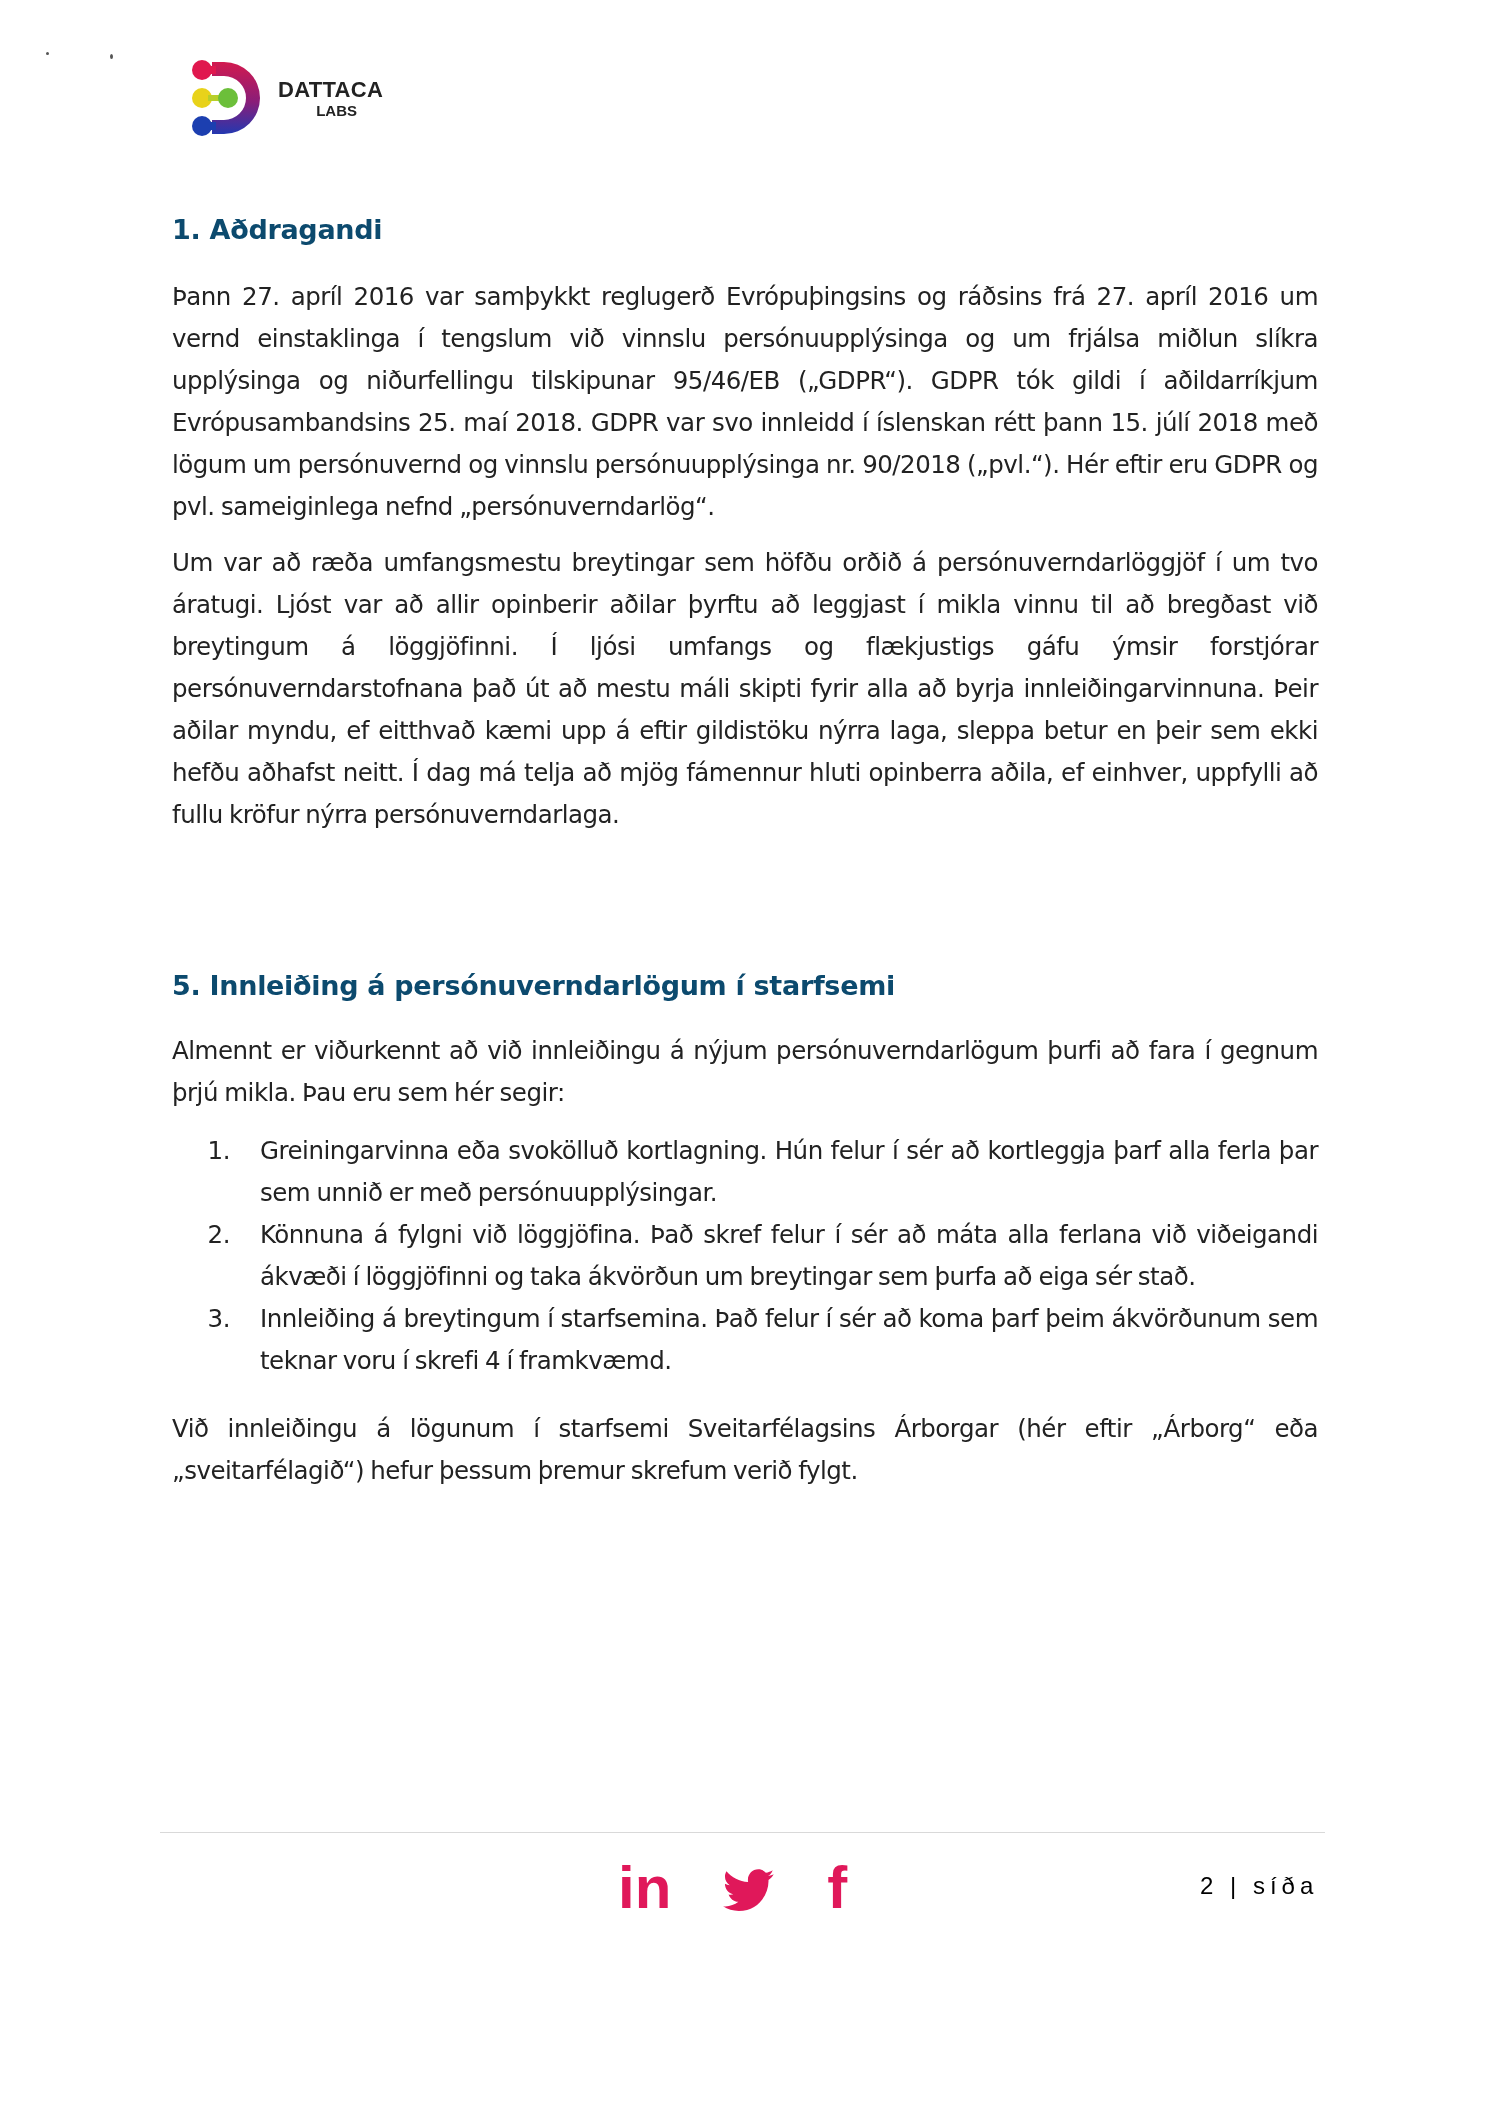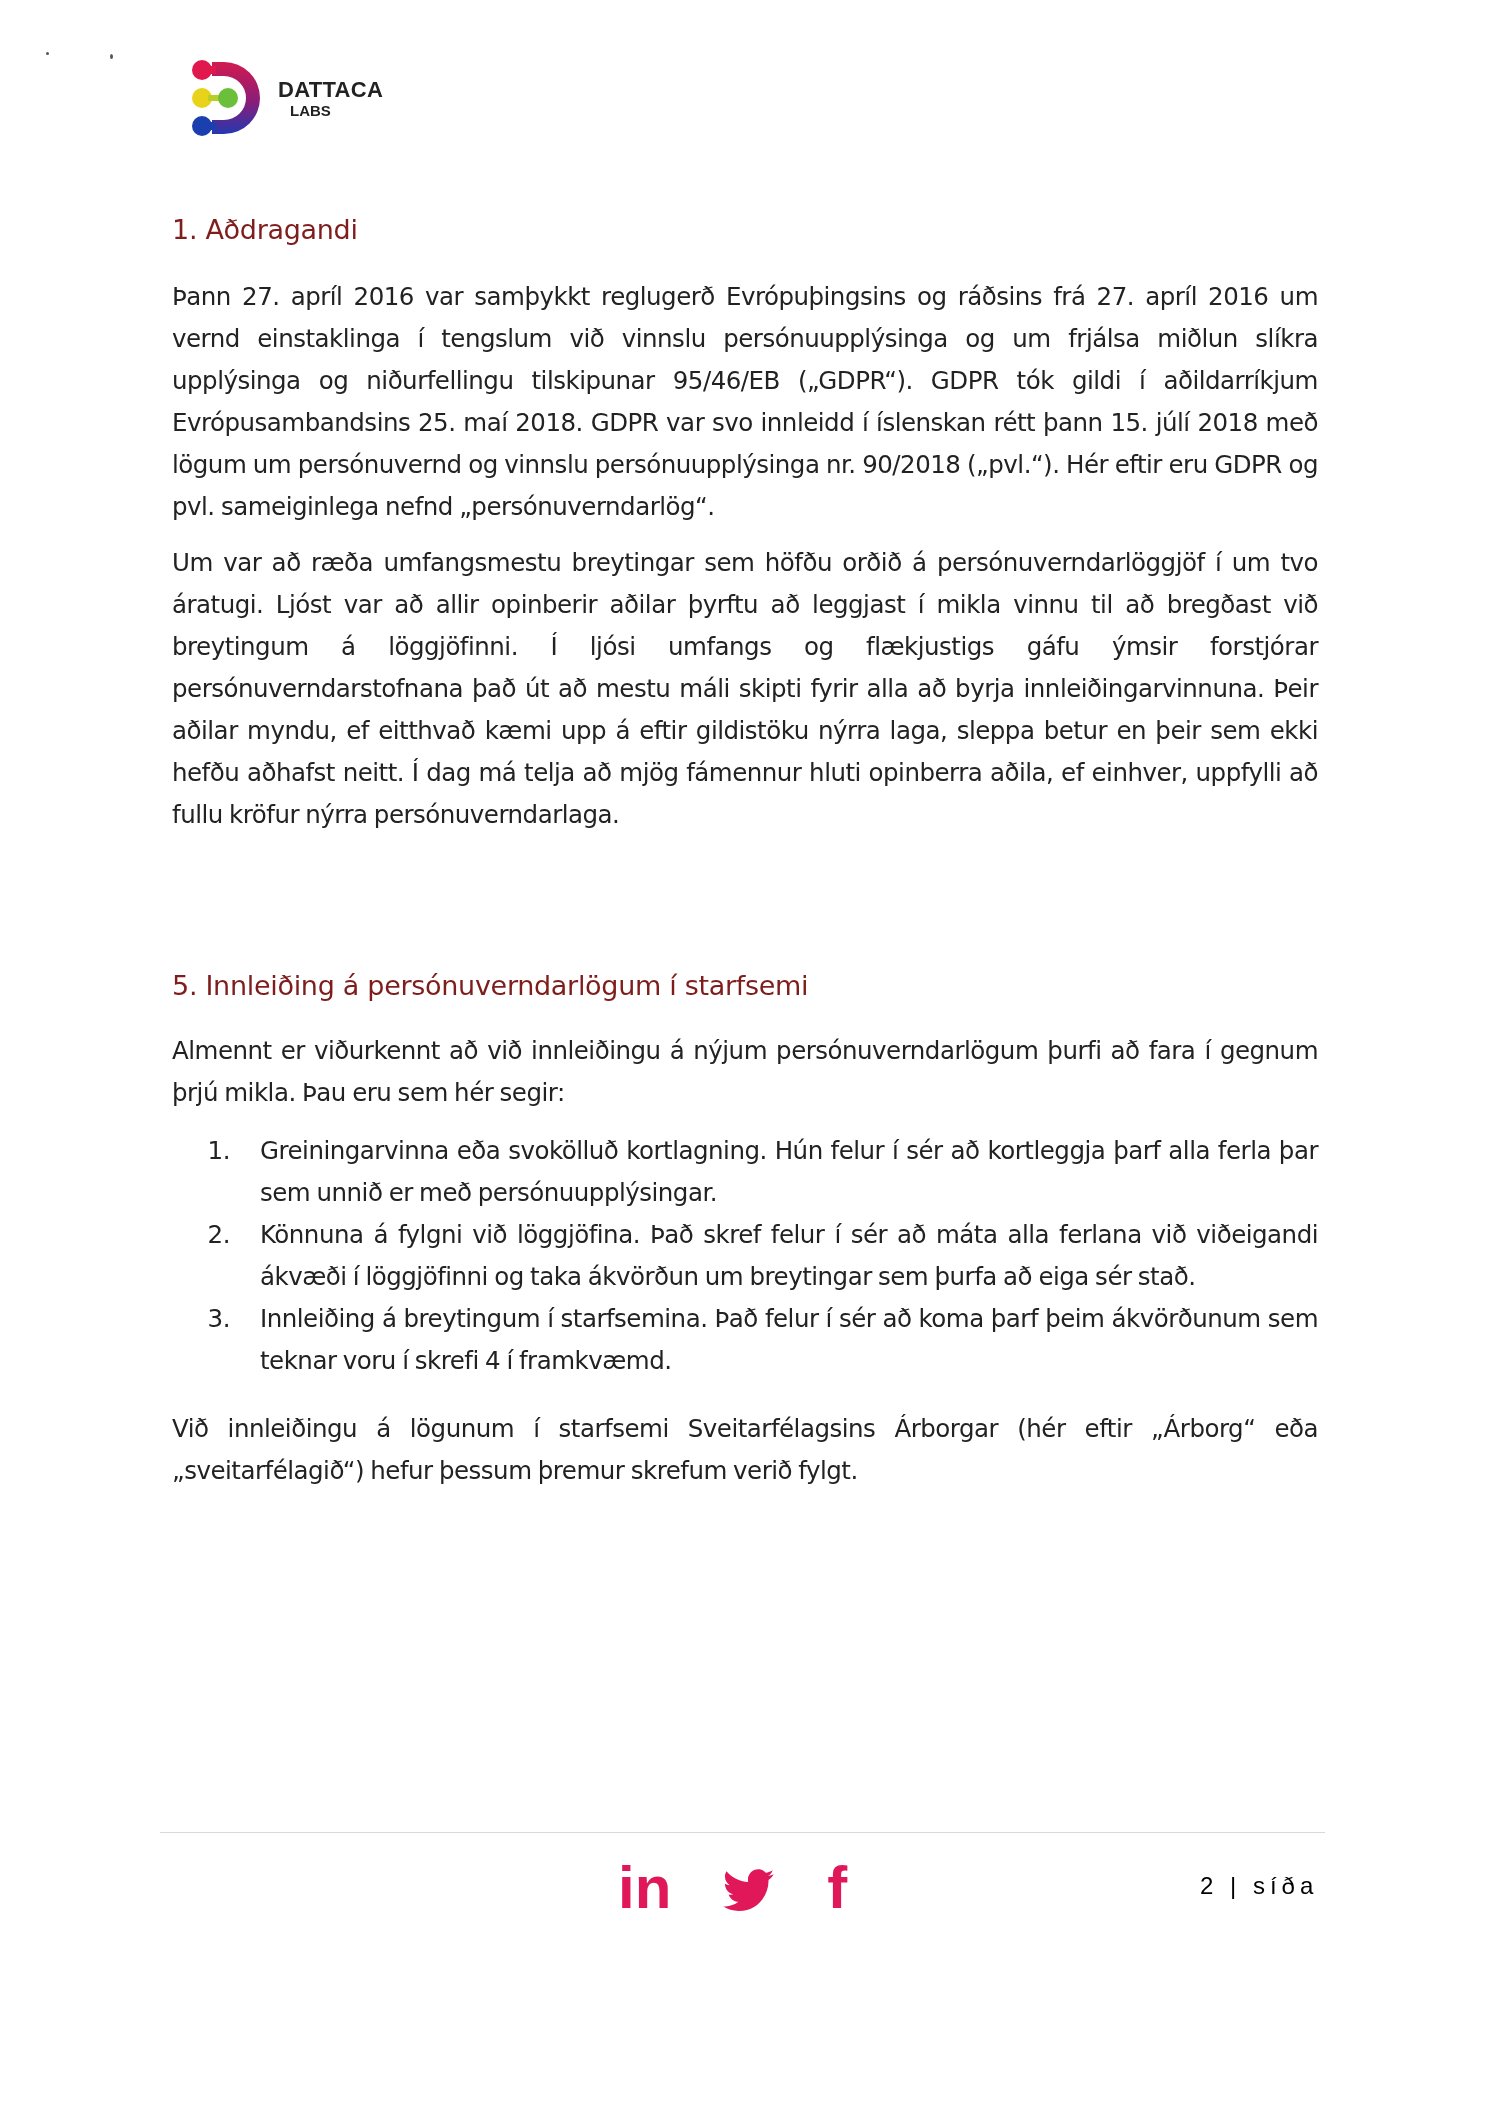--- a/index.html
+++ b/index.html
@@ -1,25 +1,25 @@
 <!DOCTYPE html>
 <html><head>
 <meta charset="utf-8">
 <style>
   html, body { margin: 0; padding: 0; background: #ffffff; }
   body { width: 1500px; height: 2121px; position: relative; overflow: hidden;
          font-family: "DejaVu Sans", sans-serif; color: #1e1e1e; }
   .speck { position: absolute; width: 3px; height: 3px; background: #555; border-radius: 50%; }
-  .logo { position: absolute; left: 190px; top: 58px; display: flex; align-items: center; }
+  .logo { position: absolute; left: 190px; top: 58px; display: flex; align-items: center; text-align: center; }
   .logo svg { width: 72px; height: 80px; }
   .logo-text { margin-left: 16px; line-height: 1; }
   .logo-name { font-family: "Liberation Sans", sans-serif; font-weight: bold; font-size: 22px; color: #222; letter-spacing: 0.3px; }
   .logo-sub { font-family: "Liberation Sans", sans-serif; font-weight: bold; font-size: 15px; color: #222; margin-top: 2px; margin-left: 12px; }
   .content { position: absolute; left: 172px; width: 1146px; }
-  h2 { font-family: "DejaVu Sans", sans-serif; font-weight: normal; font-size: 27px; margin: 0; color: #7f1d1d; letter-spacing: -0.3px; }
+  h2 { font-family: "DejaVu Sans", sans-serif; font-weight: bold; font-size: 27px; margin: 0; color: #0c4a6e; letter-spacing: -0.3px; }
   p { font-size: 24.5px; line-height: 42px; margin: 0; text-align: justify; letter-spacing: -0.5px; word-spacing: -1px; color: #222; }
   .sec1-title { position: absolute; left: 172px; top: 214px; }
   .sec1 { top: 276px; }
   .sec1 p + p { margin-top: 14px; }
   .sec2-title { position: absolute; left: 172px; top: 970px; }
   .sec2 { top: 1030px; }
   ol { margin: 16px 0 0 0; padding: 0; list-style: none; }
   ol li { display: flex; font-size: 24.5px; line-height: 42px; letter-spacing: -0.5px; word-spacing: -1px; color: #222; }
   ol li .num { width: 88px; flex: none; text-align: right; padding-right: 30px; box-sizing: border-box; }
   ol li .txt { flex: 1; text-align: justify; }

